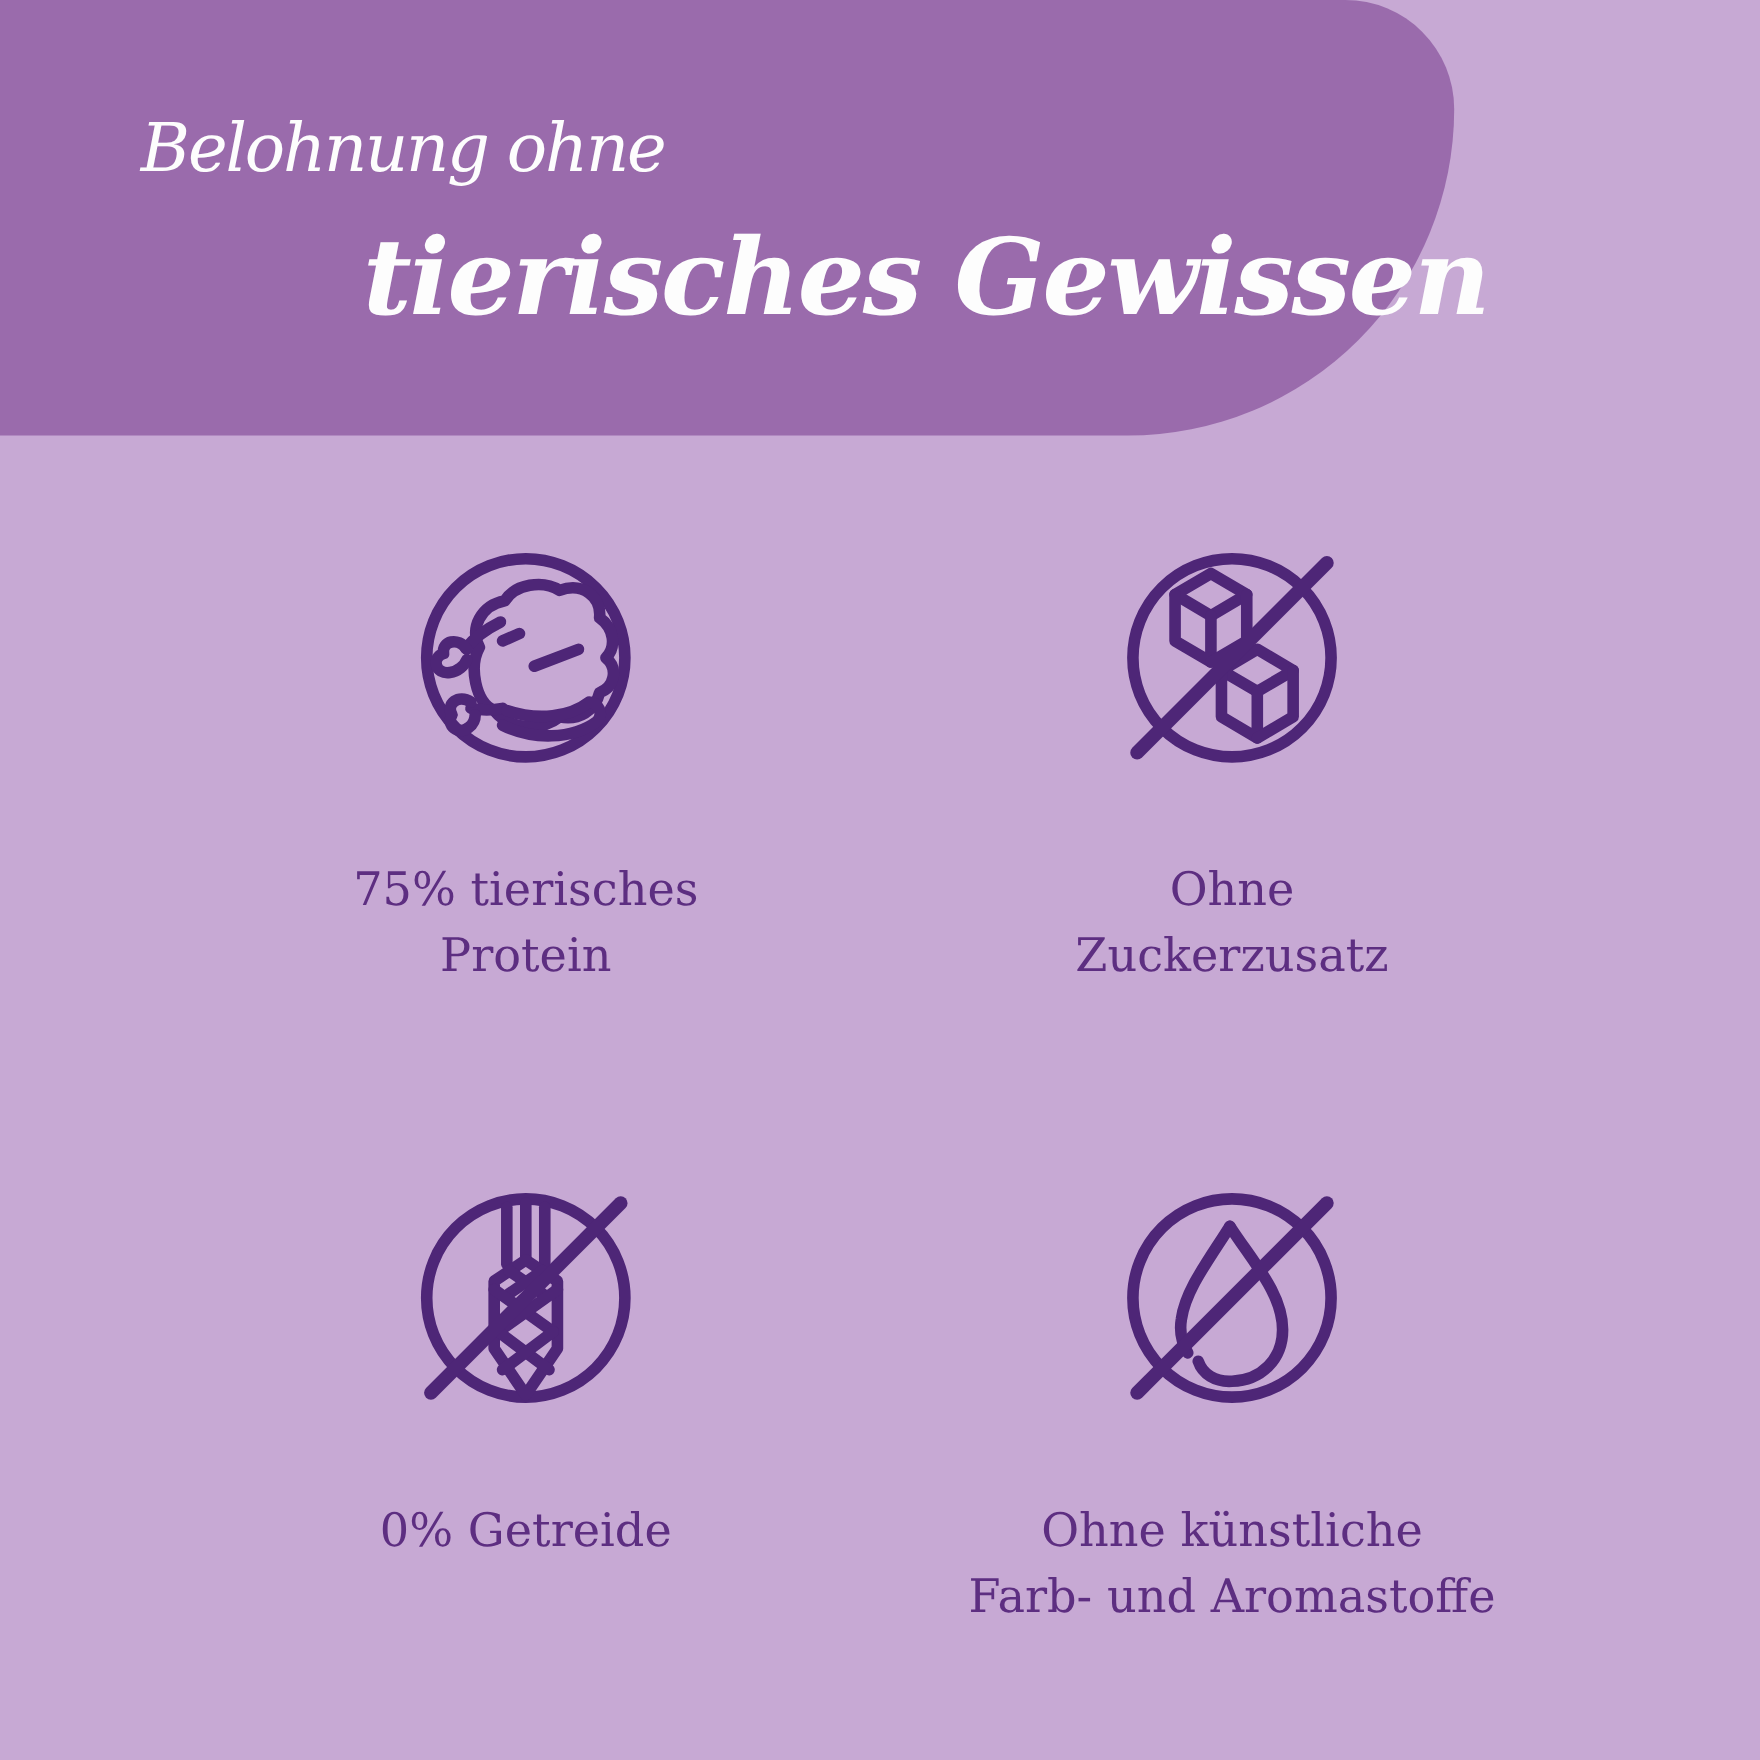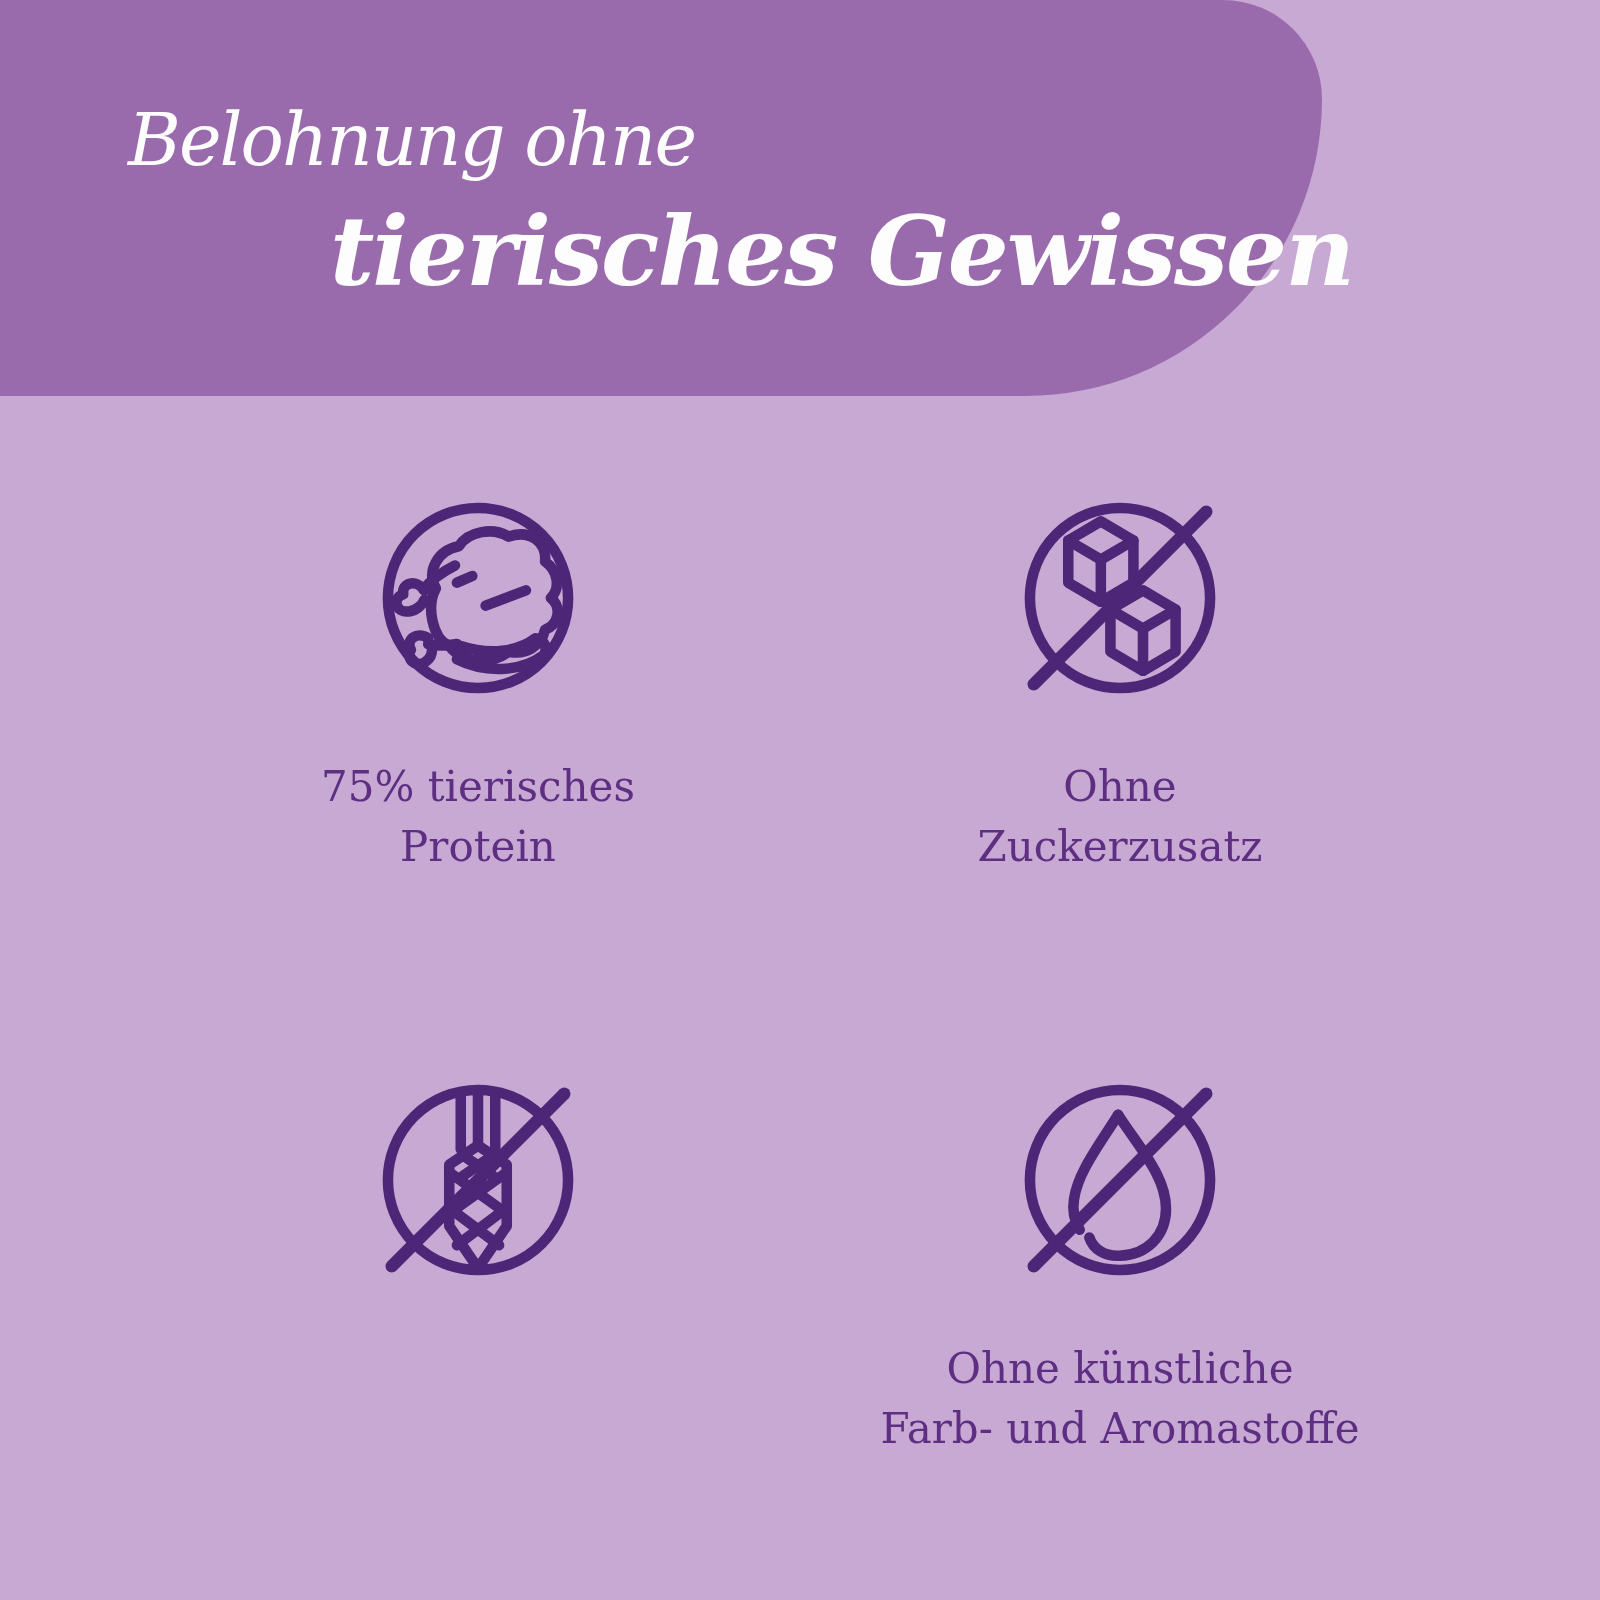--- a/index.html
+++ b/index.html
@@ -11,21 +11,21 @@
     font-family:"DejaVu Serif", serif;
   }
   .banner{
     position:absolute;left:0;top:0;
     width:1322px;height:396px;
     background:var(--banner,#9a6bac);
     border-radius:0 110px 330px 0;
   }
   .title-line1{
     position:absolute;left:128px;top:104px;
-    font-size:72px;line-height:1;
+    font-size:61px;line-height:1;
     font-style:italic;font-weight:400;
     letter-spacing:-2px;
     color:var(--title-text,#fdfdfd);
     white-space:nowrap;
   }
   .title-line2{
     position:absolute;left:330px;top:204px;
     font-size:96px;line-height:1;
     font-style:italic;font-weight:700;
     letter-spacing:-2px;
@@ -49,21 +49,21 @@
     stroke-linecap:round;
     stroke-linejoin:round;
   }
   .icon-slash{
     fill:none;
     stroke:var(--icon,#4e2677);
     stroke-width:13;
     stroke-linecap:round;
   }
   .feature-label{
-    margin-top:44px;
+    margin-top:66px;
     font-size:42px;line-height:60px;
     text-align:center;
     white-space:pre-line;
     color:var(--label-text,#5d2e81);
   }
 </style>
 </head>
 <body>
 
 <div class="page">
@@ -118,20 +118,21 @@
         <path class="icon-stroke" d="M120,84 L150,104 L150,168 L120,212 L90,168 L90,104 Z"></path>
         <path class="icon-stroke" d="M104,94 L136,116"></path>
         <path class="icon-stroke" d="M136,94 L104,116"></path>
         <path class="icon-stroke" d="M90,112 L146,152"></path>
         <path class="icon-stroke" d="M150,112 L94,152"></path>
         <path class="icon-stroke" d="M94,152 L142,188"></path>
         <path class="icon-stroke" d="M146,152 L98,188"></path>
         <line class="icon-slash" x1="30" y1="210" x2="210" y2="30"></line>
       </svg>
     </div>
+    <div class="feature-label">0% Getreide</div>
   </div>
 
   <div class="feature f4">
     <div class="icon-wrap">
       <svg viewBox="0 0 240 240" aria-hidden="true">
         <circle class="icon-stroke" cx="120" cy="120" r="94"></circle>
         <path class="icon-stroke" d="M118,52 C140,86 168,116 168,150 C168,178 148,198 120,199 C104,200 92,192 88,180"></path>
         <path class="icon-stroke" d="M118,52 C98,84 76,112 72,140 C70,152 72,162 78,172"></path>
         <line class="icon-slash" x1="30" y1="210" x2="210" y2="30"></line>
       </svg>

